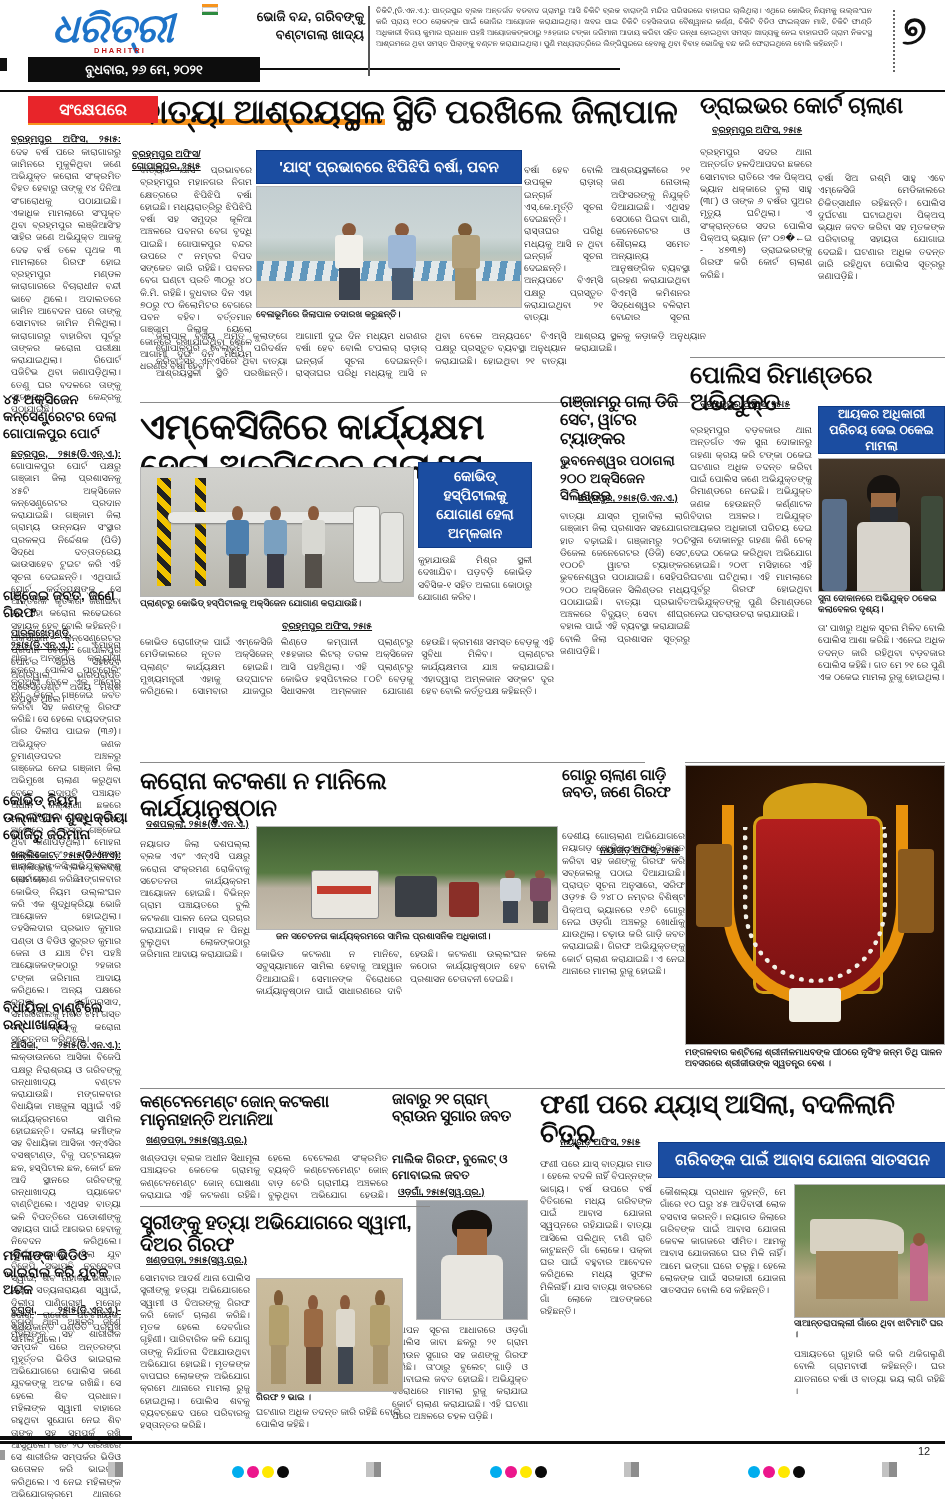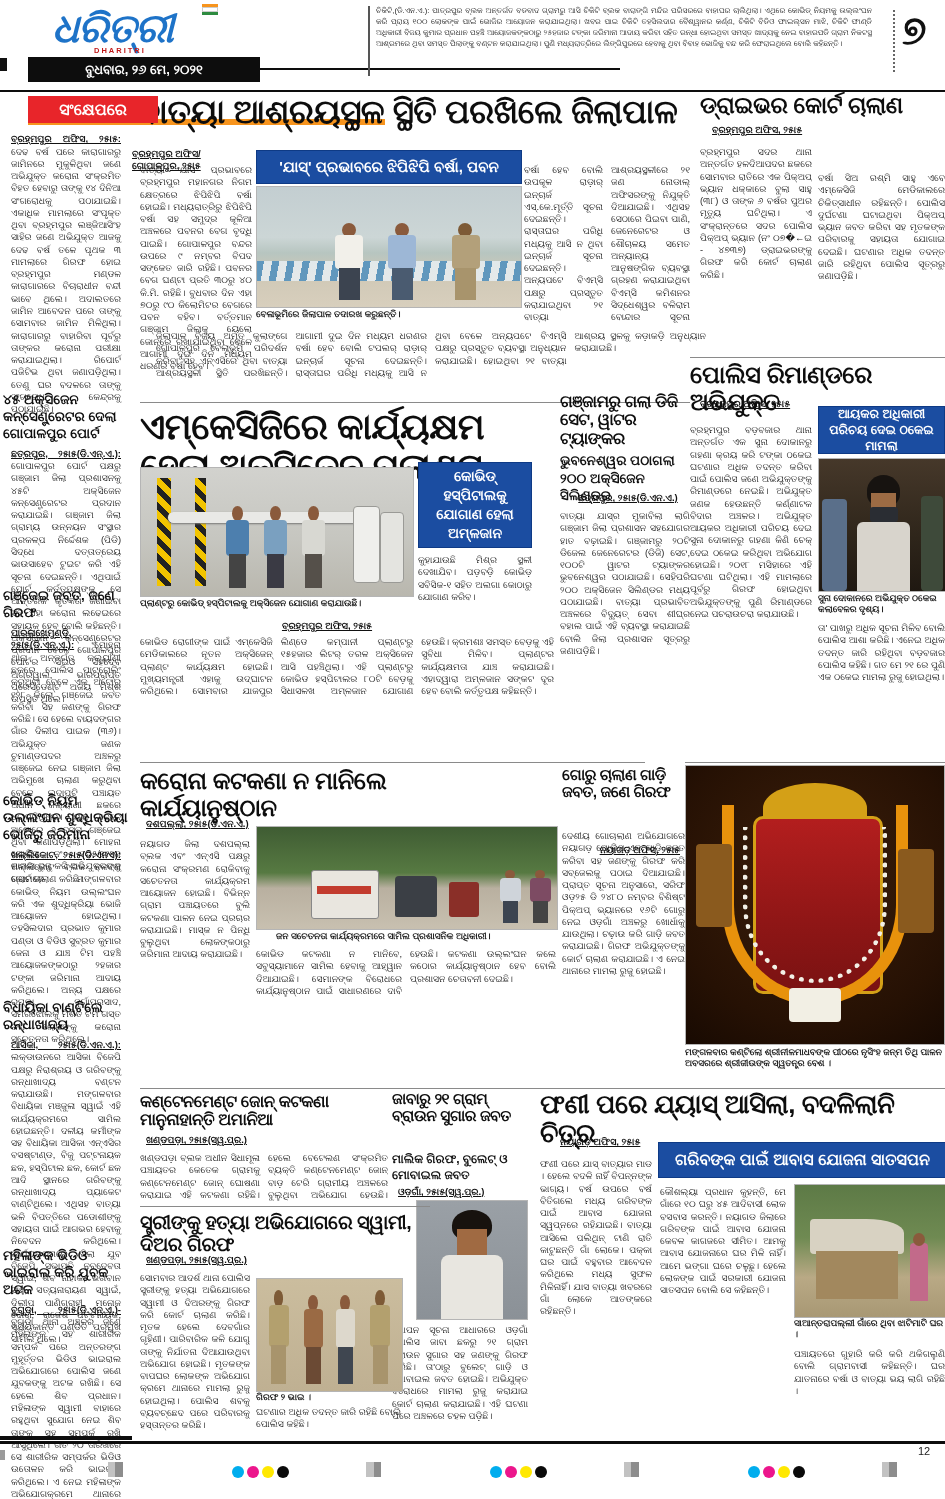--- a/index.html
+++ b/index.html
@@ -38,20 +38,21 @@
         <div style="height:3px;background:#2e8b40;"></div>
     </div>
     <div class="abs" style="left:42px;top:40px;font-size:7.5px;font-weight:bold;letter-spacing:2px;color:#c01818;">DHARITRI</div>
   </div>
 
   <div class="abs" style="left:28px;top:57px;width:232px;height:25px;background:#0d0d0d;color:#fff;display:flex;align-items:center;justify-content:center;font-weight:bold;font-size:13px;">
     <span>ବୁଧବାର, ୨୬ ମେ, ୨୦୨୧</span>
   </div>
   <div class="abs" style="left:258px;top:68px;width:362px;height:2px;background:#0d0d0d;"></div>
 
+  <div class="abs" style="left:246px;top:8px;width:118px;height:70px;text-align:right;font-weight:bold;font-size:13px;line-height:1.35;">ଭୋଜି ବନ୍ଦ, ଗରିବଙ୍କୁ ବଣ୍ଟାଗଲା ଖାଦ୍ୟ</div>
   <div class="abs" style="left:368px;top:6px;width:2px;height:70px;background:#555;"></div>
   <div class="abs" style="left:376px;top:5px;width:496px;height:80px;font-size:7.6px;line-height:1.45;text-align:justify;color:#222;">ଚିକିଟି,(ଡି.ଏନ.ଏ.): ପାତ୍ରପୁର ବ୍ଲକ ଅନ୍ତର୍ଗତ ବଡବାଦ ଗ୍ରାମରୁ ଆସି ଚିକିଟି ବ୍ଲକ ବାରାଙ୍ଗି ମନ୍ଦିର ପରିସରରେ ବାହାଘର ଚାଲିଥିଲା। ଏଥିରେ କୋଭିଡ୍ ନିୟମକୁ ଉଲ୍ଲଂଘନ କରି ପ୍ରାୟ ୧୦୦ ଲୋକଙ୍କ ପାଇଁ ଭୋଜିର ଆୟୋଜନ କରାଯାଇଥିଲା। ଖବର ପାଇ ଚିକିଟି ତହସିଲଦାର ବୈଶ୍ୱାନର କର୍ଣ୍ଣ, ଚିକିଟି ବିଡିଓ ଫାଇଲ୍‌ସନ ମାଝି, ଚିକିଟି ଫାଣ୍ଡି ଅଧିକାରୀ ବିଜୟ କୁମାର ପ୍ରଧାନ ପହଞ୍ଚି ଆୟୋଜକଙ୍କଠାରୁ ୨୫ହଜାର ଟଙ୍କା ଜରିମାନା ଆଦାୟ କରିବା ସହିତ ରନ୍ଧା ହୋଇଥିବା ସମସ୍ତ ଖାଦ୍ୟକୁ ନେଇ ବାହାରପଡି ଗ୍ରାମ ନିକଟସ୍ଥ ଆଶ୍ରମରେ ଥିବା ସମସ୍ତ ପିଲାଙ୍କୁ ବଣ୍ଟନ କରାଯାଇଥିଲା। ପୁଣି ମଧ୍ୟରାତ୍ରିରେ ଲିଙ୍ଗିପୁରରେ ହେବାକୁ ଥିବା ବିବାହ ଭୋଜିକୁ ବନ୍ଦ କରି ଫେରାଇଥିଲେ ବୋଲି କହିଛନ୍ତି।</div>
 
   <div class="abs" style="left:893px;top:10px;width:0;height:62px;border-left:2px dotted #666;"></div>
   <div class="abs" style="left:902px;top:8px;width:40px;font-size:40px;font-weight:bold;color:#111;">୭</div>
 
   <div class="abs" style="left:0;top:90px;width:945px;height:2px;background:#0d0d0d;"></div>
 
   <div class="abs" style="left:28px;top:119px;width:357px;height:6px;background:#f7941d;z-index:0;"></div>
   <div class="abs" style="left:28px;top:96px;width:130px;height:27px;background:#e8252a;color:#fff;font-weight:bold;font-size:16px;display:flex;align-items:center;justify-content:center;z-index:2;">

